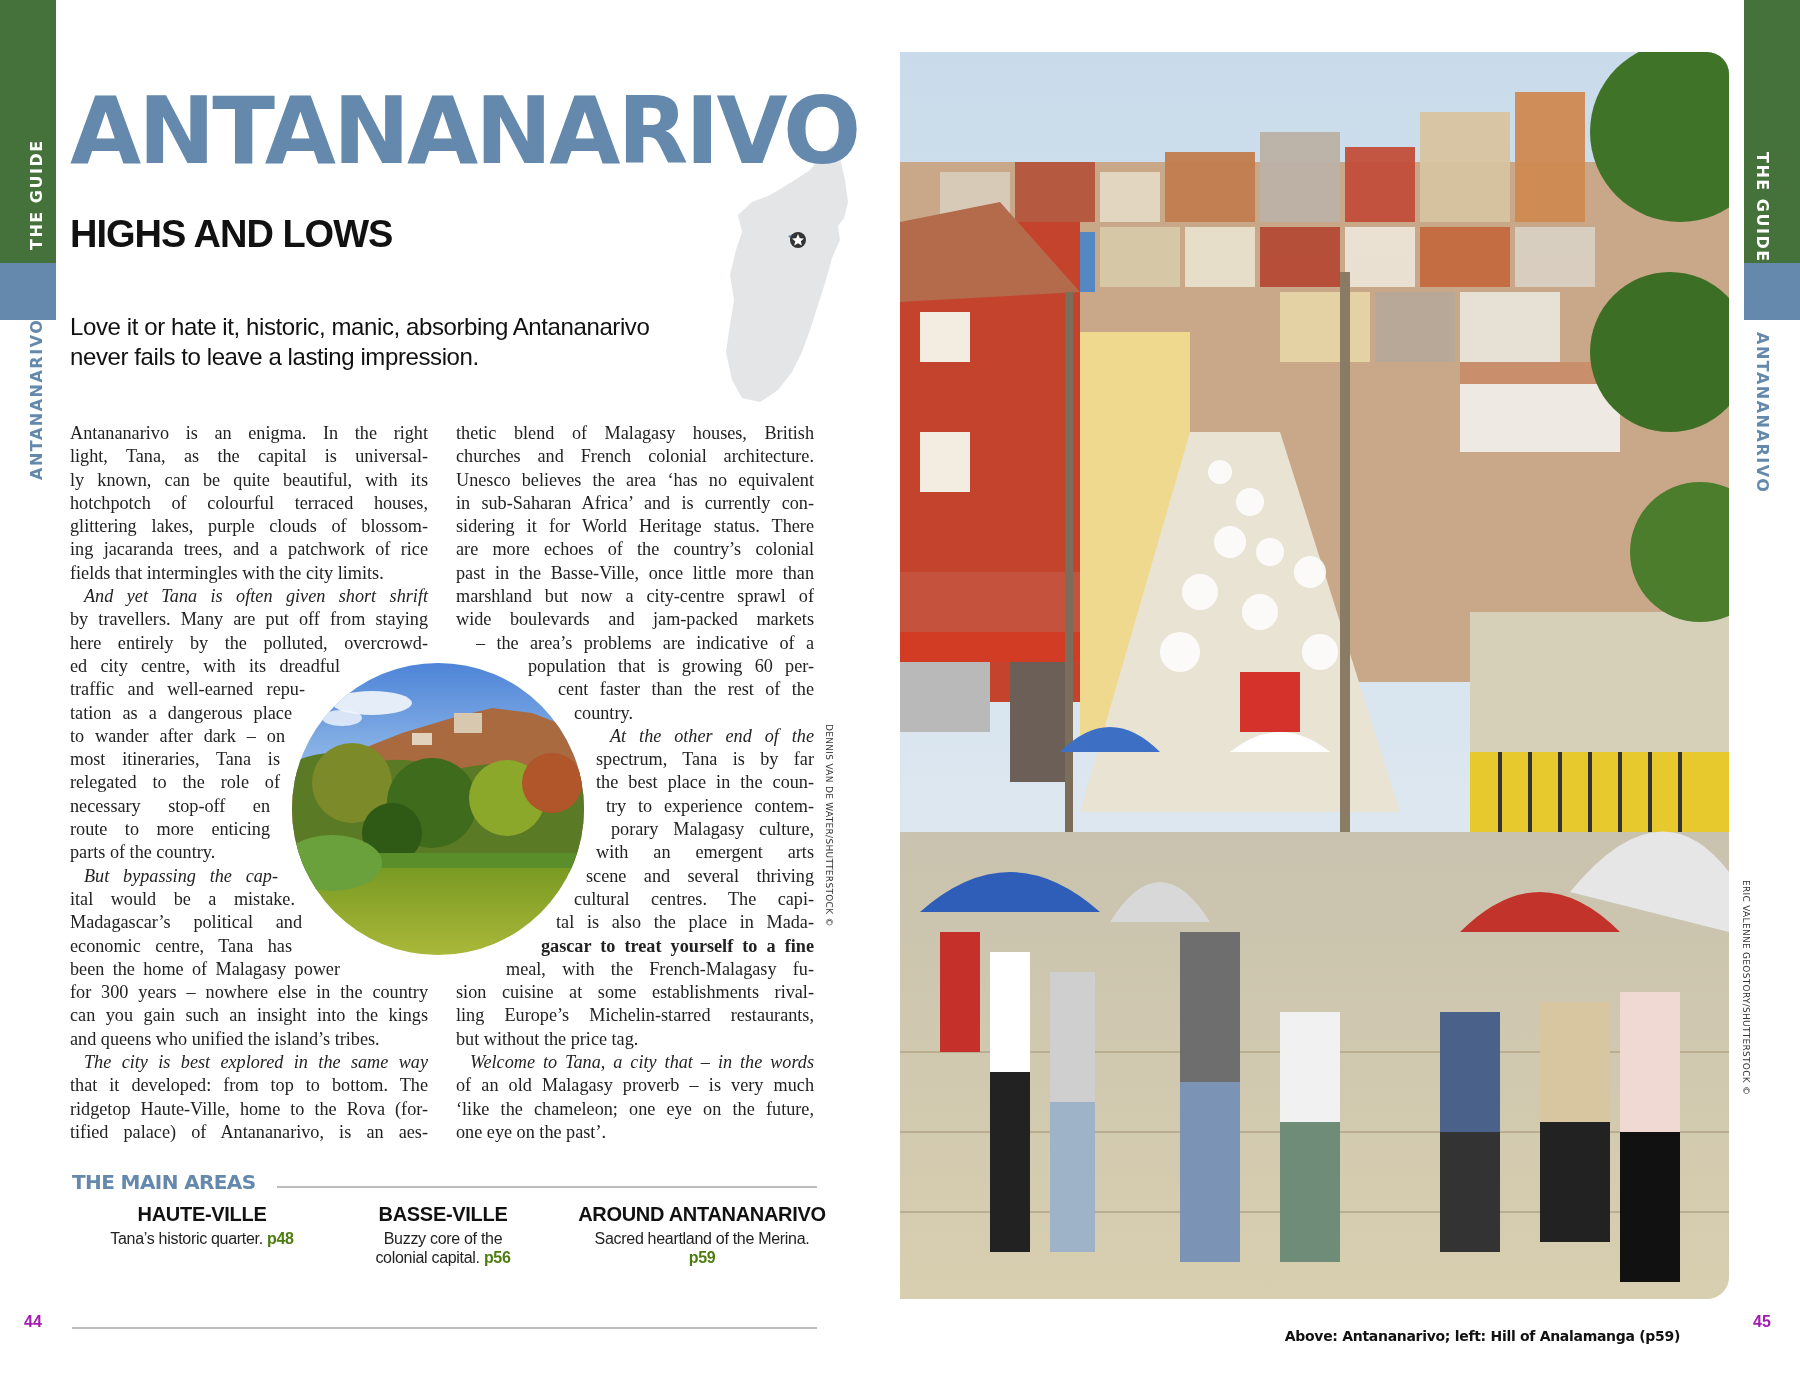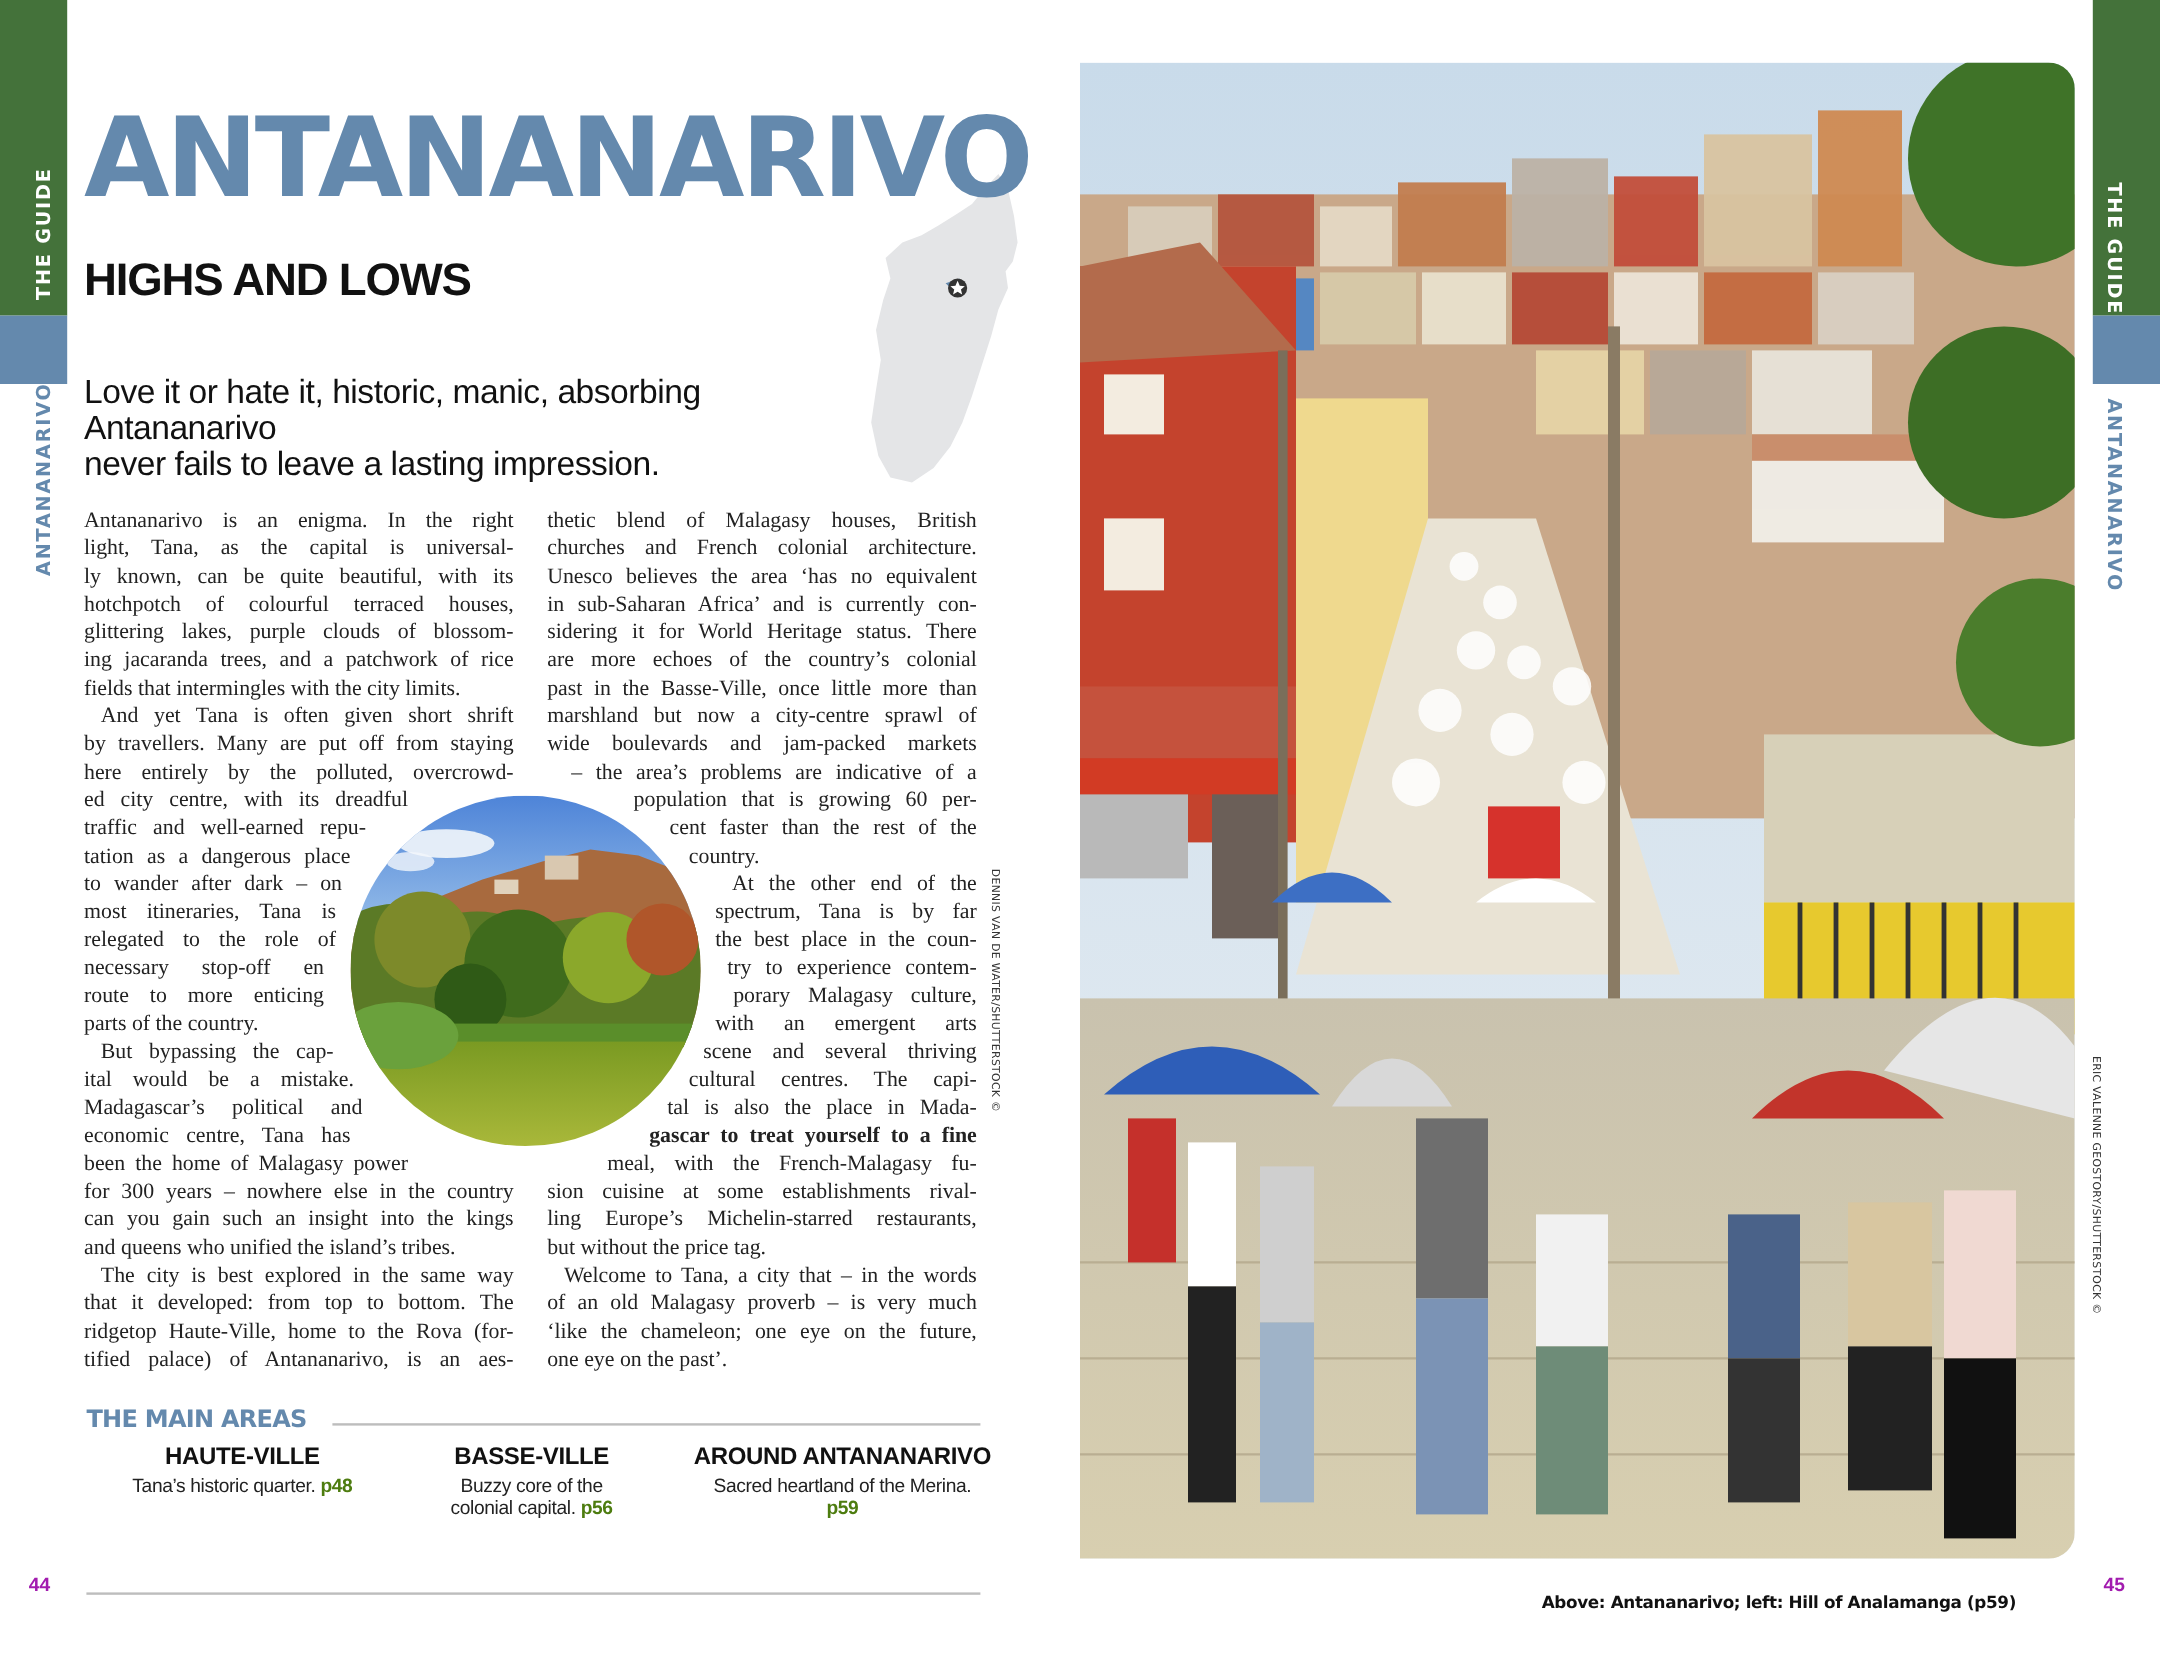--- a/index.html
+++ b/index.html
@@ -10,33 +10,33 @@
   .tab { position: absolute; width: 56px; }
   .tab-green { background: #44723a; }
   .tab-blue { background: #6489ad; }
   .vtext { position: absolute; font-family: "DejaVu Sans", sans-serif; font-weight: bold; font-size: 16px; letter-spacing: 1.5px; white-space: nowrap; }
   .vtext.ccw { transform: rotate(-90deg); transform-origin: left top; }
   .vtext.cw { transform: rotate(90deg); transform-origin: left top; }
 
   
   .title { position: absolute; left: 70px; top: 86px; font-family: "DejaVu Sans", sans-serif; font-weight: bold; font-size: 92px; letter-spacing: -3px; color: #6489ad; line-height: 1; }
   .subtitle { position: absolute; left: 70px; top: 214px; width: 520px; font-family: "Liberation Sans", sans-serif; font-weight: bold; font-size: 38px; letter-spacing: -1px; line-height: 40px; color: #111; }
-  .intro { position: absolute; left: 70px; top: 312px; width: 640px; font-family: "Liberation Sans", sans-serif; font-size: 28px; line-height: 30px; color: #111; letter-spacing: -0.4px; }
+  .intro { position: absolute; left: 70px; top: 312px; width: 640px; font-family: "Liberation Sans", sans-serif; font-size: 24px; line-height: 30px; color: #111; letter-spacing: -0.4px; }
 
   
   .map { position: absolute; left: 720px; top: 140px; width: 140px; height: 265px; }
 
   
   .body-text { position: absolute; font-family: "Liberation Serif", serif; font-size: 18.2px; line-height: 23.3px; color: #222; text-align: justify; }
   .col { position: absolute; top: 422px; }
   .col1 { left: 70px; width: 358px; }
   .col2 { left: 456px; width: 358px; }
   .line { display: block; white-space: nowrap; height: 23.3px; text-align-last: justify; }
   .line.last { text-align-last: left; }
-  .line.indent { padding-left: 14px; }
+  .line.indent { padding-left: 14px; font-style: italic; }
 
   .circle-photo { position: absolute; left: 292px; top: 663px; width: 292px; height: 292px; border-radius: 50%; overflow: hidden; }
 
   .credit { position: absolute; font-family: "DejaVu Sans", sans-serif; font-size: 9px; letter-spacing: 0.3px; color: #333; white-space: nowrap; transform: rotate(90deg); transform-origin: left top; }
 
   
   .areas-head { position: absolute; left: 72px; top: 1170px; font-family: "DejaVu Sans", sans-serif; font-weight: bold; font-size: 20px; color: #6489ad; letter-spacing: -0.6px; }
   .areas-rule { position: absolute; left: 277px; top: 1186px; width: 540px; height: 1.5px; background: #bdbdbd; }
   .area { position: absolute; top: 1203px; width: 260px; text-align: center; font-family: "Liberation Sans", sans-serif; }
   .area-name { font-weight: bold; font-size: 20px; letter-spacing: -0.3px; color: #111; margin-bottom: 3px; }

